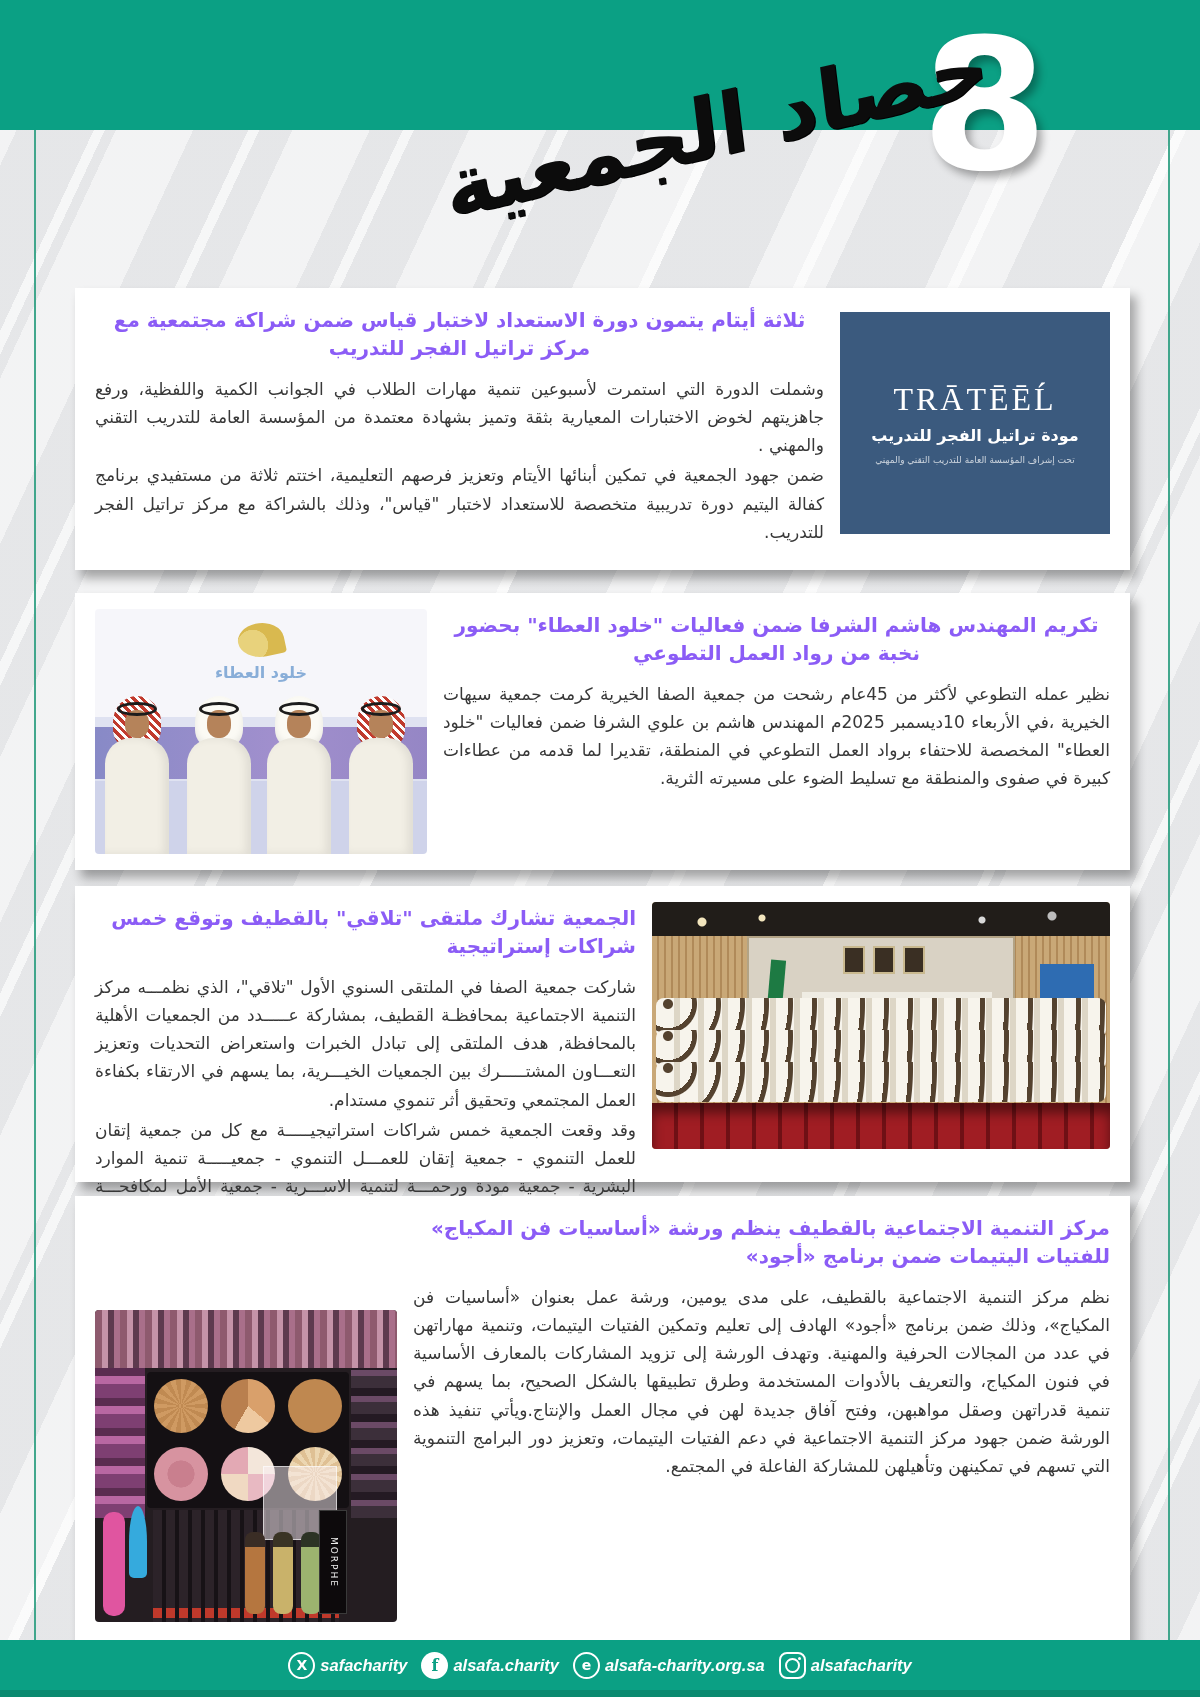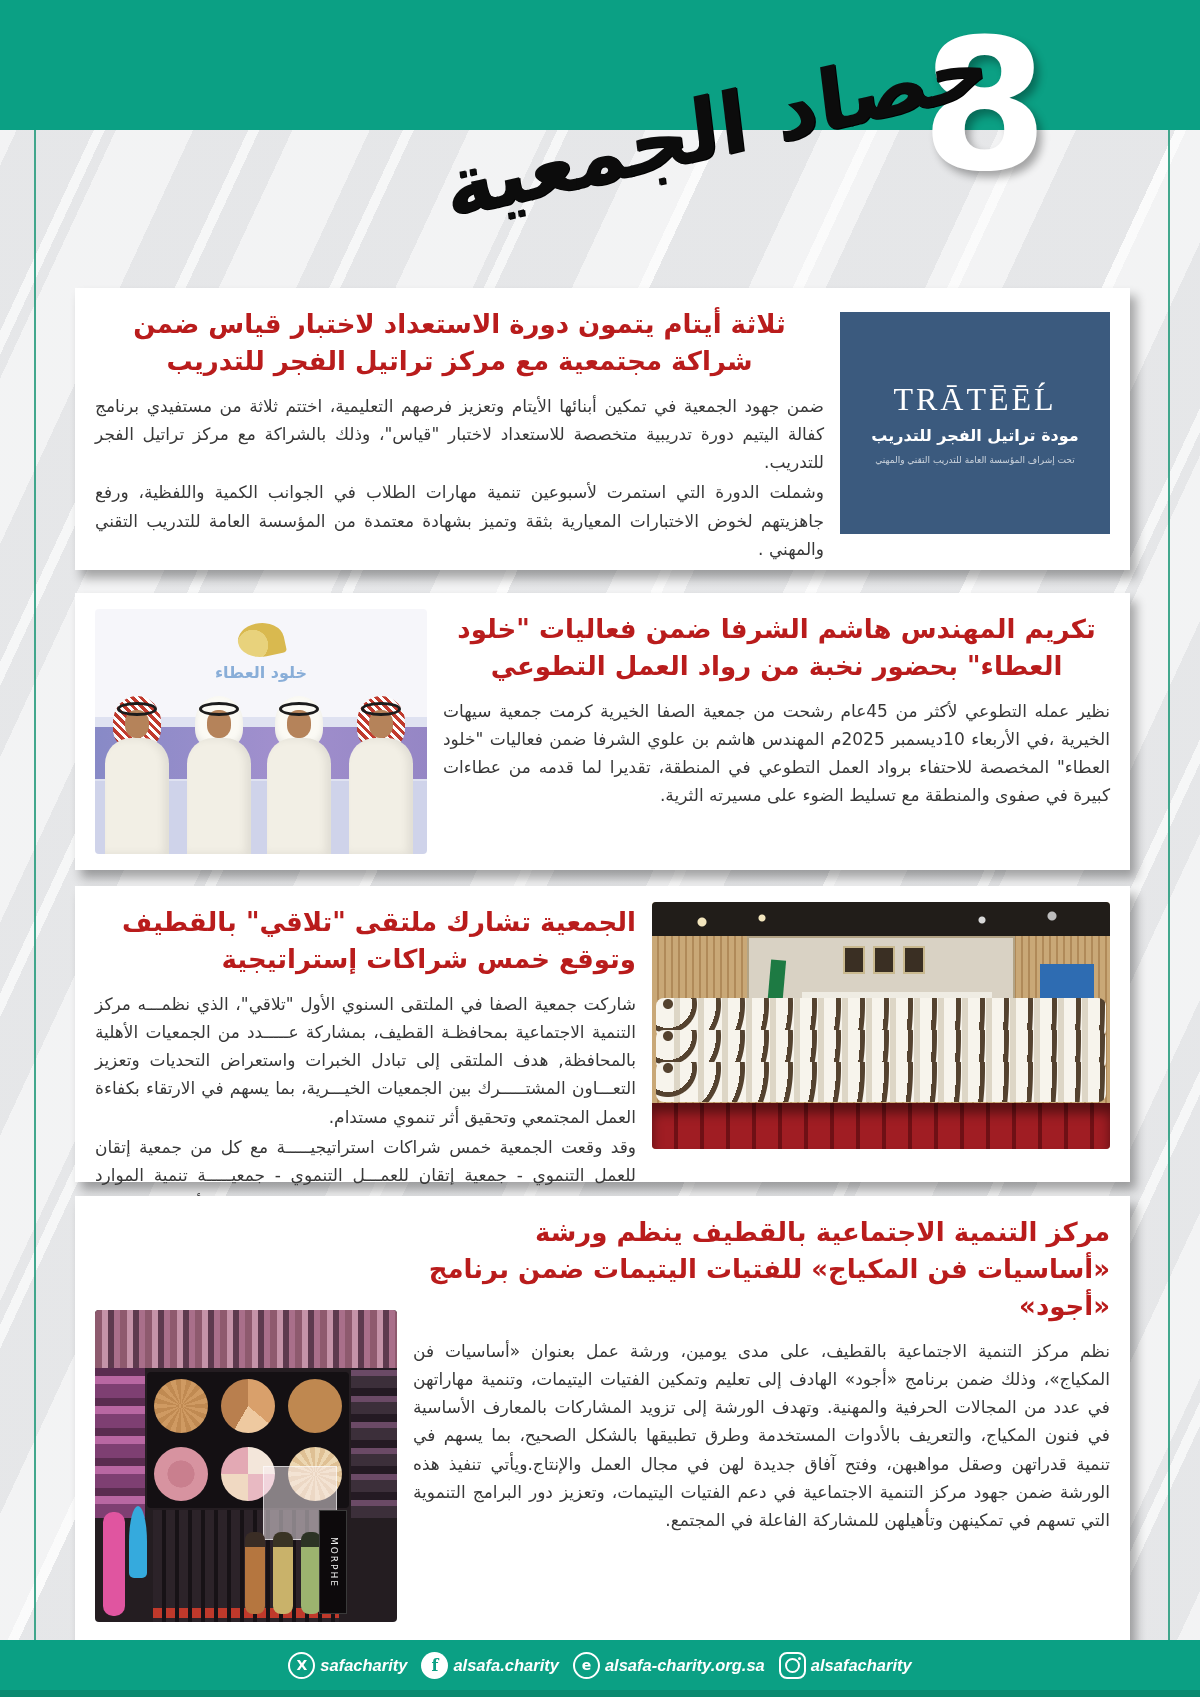--- a/index.html
+++ b/index.html
@@ -22,21 +22,21 @@
   .vline.right{right:30px;}
   
   .card{position:absolute;left:75px;width:1055px;background:#fff;z-index:2;
         box-shadow:6px 8px 10px rgba(0,0,0,.33);box-sizing:border-box;
         padding:16px 20px;display:flex;gap:16px;}
   .card1{top:288px;height:282px;}
   .card2{top:593px;height:277px;}
   .card3{top:886px;height:296px;}
   .card4{top:1196px;height:529px;}
   .txtcol{flex:1;min-width:0;}
-  .headline{color:#b91c1c;font-size:26px;line-height:1.42;font-weight:bold;margin:2px 0 12px;}
+  .headline{color:#8b5cf6;font-size:20px;line-height:1.42;font-weight:bold;margin:2px 0 12px;}
   .h-center{text-align:center;}
   .h-right{text-align:right;}
   .bodytext{color:#383838;font-size:17px;line-height:1.66;text-align:justify;margin:0 0 2px;}
   
   .trateel-box{width:270px;min-width:270px;height:222px;margin-top:8px;background:#3b5a7e;color:#fff;
         display:flex;flex-direction:column;align-items:center;justify-content:center;text-align:center;}
   .t-name{font-family:Liberation Serif, serif;font-size:32px;letter-spacing:3px;margin-bottom:8px;}
   .t-l1{font-size:16px;font-weight:bold;margin-bottom:10px;}
   .t-l2{font-size:9px;opacity:.72;padding:0 14px;}
   
@@ -145,22 +145,22 @@
   <div class="vline right"></div>
 
   <article class="card card1" dir="rtl">
     <div class="trateel-box">
       <div class="t-name">TRĀTĒĒĹ</div>
       <div class="t-l1">مودة تراتيل الفجر للتدريب</div>
       <div class="t-l2">تحت إشراف المؤسسة العامة للتدريب التقني والمهني</div>
     </div>
     <div class="txtcol">
       <h2 class="headline h-center">ثلاثة أيتام يتمون دورة الاستعداد لاختبار قياس ضمن شراكة مجتمعية مع مركز تراتيل الفجر  للتدريب</h2>
+      <p class="bodytext">وشملت الدورة التي استمرت لأسبوعين تنمية مهارات الطلاب في الجوانب الكمية واللفظية، ورفع جاهزيتهم لخوض الاختبارات المعيارية بثقة وتميز بشهادة معتمدة من المؤسسة العامة للتدريب التقني والمهني .</p>
       <p class="bodytext">ضمن جهود الجمعية في تمكين أبنائها الأيتام وتعزيز فرصهم التعليمية، اختتم ثلاثة من مستفيدي برنامج كفالة اليتيم دورة تدريبية متخصصة للاستعداد لاختبار "قياس"، وذلك بالشراكة مع مركز تراتيل الفجر للتدريب.</p>
-      <p class="bodytext">وشملت الدورة التي استمرت لأسبوعين تنمية مهارات الطلاب في الجوانب الكمية واللفظية، ورفع جاهزيتهم لخوض الاختبارات المعيارية بثقة وتميز بشهادة معتمدة من المؤسسة العامة للتدريب التقني والمهني .</p>
     </div>
   </article>
 
   <article class="card card2" dir="rtl">
     <div class="txtcol">
       <h2 class="headline h-center">تكريم المهندس هاشم الشرفا ضمن فعاليات "خلود العطاء" بحضور نخبة من رواد العمل التطوعي</h2>
       <p class="bodytext">نظير عمله التطوعي لأكثر من 45عام رشحت من جمعية الصفا الخيرية كرمت جمعية سيهات الخيرية ،في الأربعاء   10ديسمبر    2025م المهندس هاشم بن علوي الشرفا ضمن فعاليات "خلود العطاء" المخصصة للاحتفاء برواد العمل التطوعي في المنطقة،  تقديرا لما قدمه  من عطاءات كبيرة في صفوى والمنطقة مع تسليط الضوء على مسيرته الثرية.</p>
     </div>
     <div class="photo photo2">
       <div class="p2-logo">

